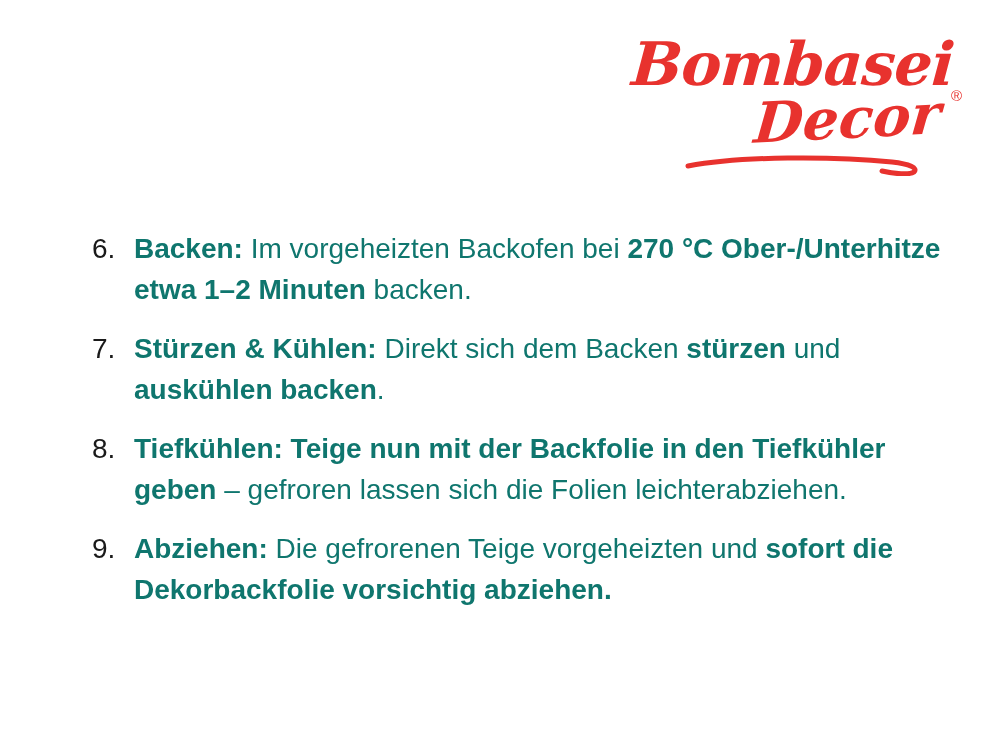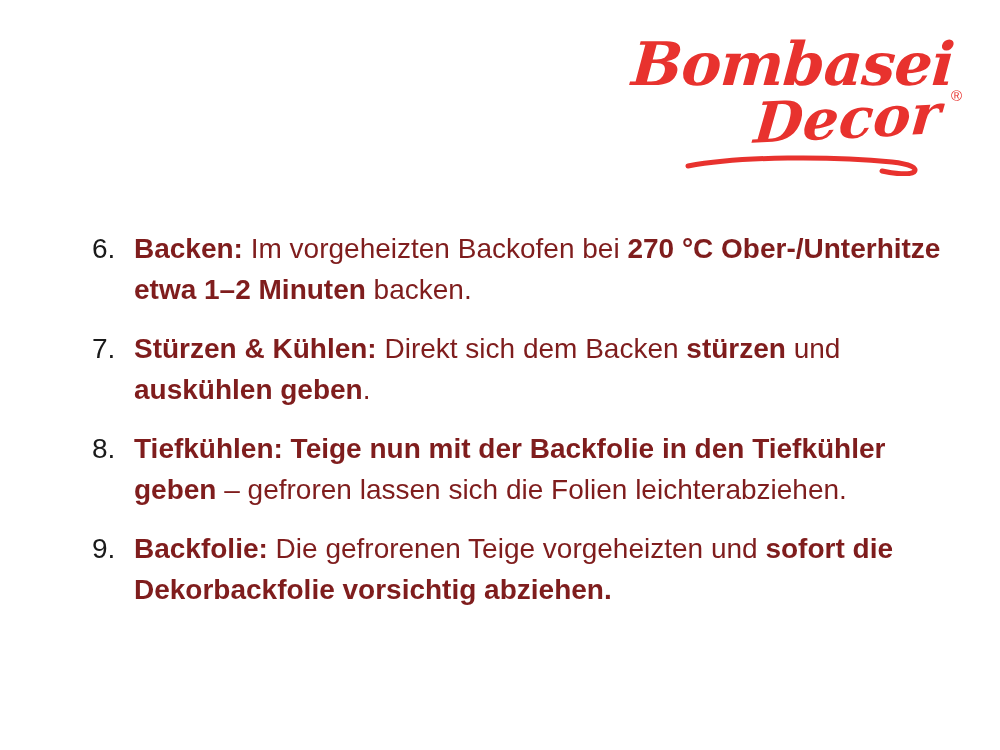--- a/index.html
+++ b/index.html
@@ -84,21 +84,21 @@
     font-size: 28px;
     line-height: 41px;
     color: #1a1a1a;
     text-align: left;
     font-weight: normal;
   }
   .step-body {
     flex: 1 1 auto;
     font-size: 28px;
     line-height: 41px;
-    color: #7f1d1d;
+    color: #0f766e;
     font-weight: normal;
   }
   .b { font-weight: bold; }
 </style>
 </head>
 <body>
 
 <div class="logo-area">
   <div class="logo-word">Bombasei</div>
   <div class="logo-sub">Decor</div>
@@ -113,31 +113,31 @@
   <div class="step">
     <div class="step-num">6.</div>
     <div class="step-body">
       <span class="b">Backen:</span><span> Im vorgeheizten Backofen bei </span><span class="b">270 °C Ober-/Unterhitze etwa 1–2 Minuten</span><span> backen.</span>
     </div>
   </div>
 
   <div class="step">
     <div class="step-num">7.</div>
     <div class="step-body">
-      <span class="b">Stürzen &amp; Kühlen:</span><span> Direkt sich dem Backen </span><span class="b">stürzen</span><span> und </span><span class="b">auskühlen geben</span><span>.</span>
+      <span class="b">Stürzen &amp; Kühlen:</span><span> Direkt sich dem Backen </span><span class="b">stürzen</span><span> und </span><span class="b">auskühlen backen</span><span>.</span>
     </div>
   </div>
 
   <div class="step">
     <div class="step-num">8.</div>
     <div class="step-body">
       <span class="b">Tiefkühlen: Teige nun mit der Backfolie in den Tiefkühler geben</span><span> – gefroren lassen sich die Folien leichterabziehen.</span>
     </div>
   </div>
 
   <div class="step">
     <div class="step-num">9.</div>
     <div class="step-body">
-      <span class="b">Backfolie:</span><span> Die gefrorenen Teige vorgeheizten und </span><span class="b">sofort die Dekorbackfolie vorsichtig abziehen.</span>
+      <span class="b">Abziehen:</span><span> Die gefrorenen Teige vorgeheizten und </span><span class="b">sofort die Dekorbackfolie vorsichtig abziehen.</span>
     </div>
   </div>
 
 </div>
 
 </body></html>

